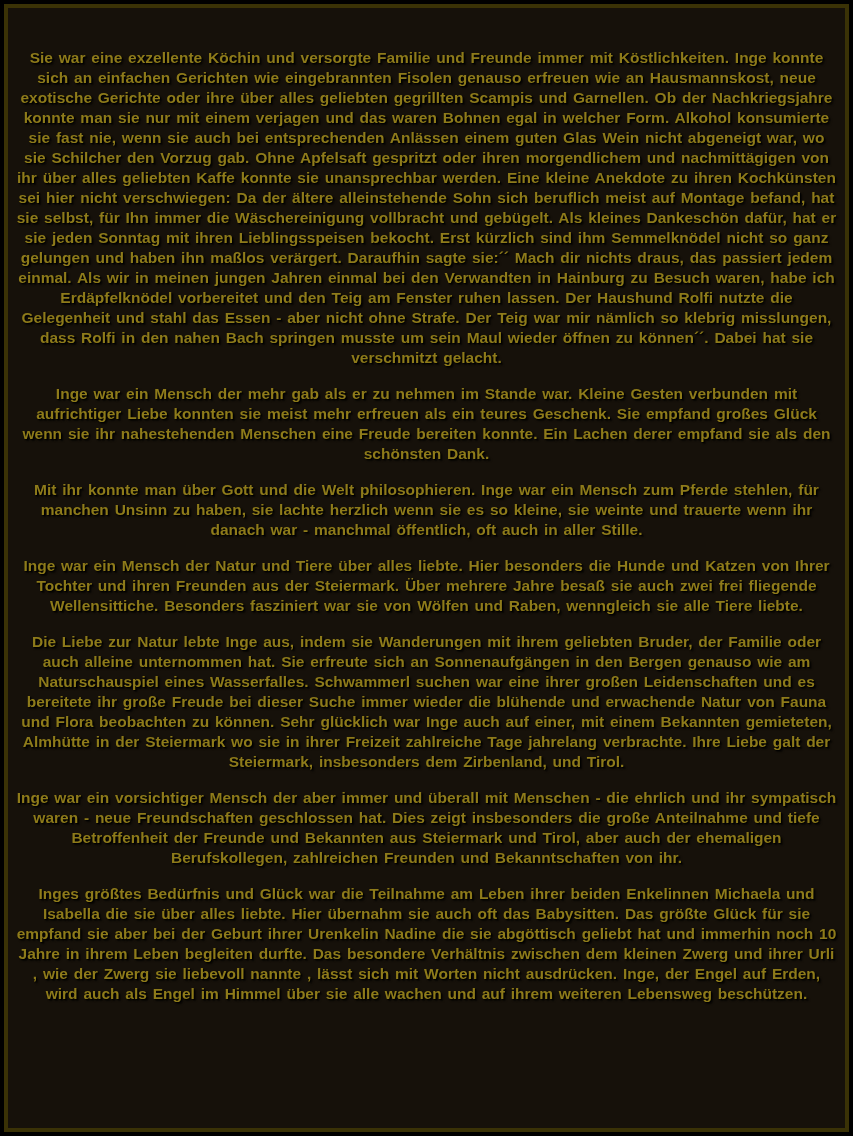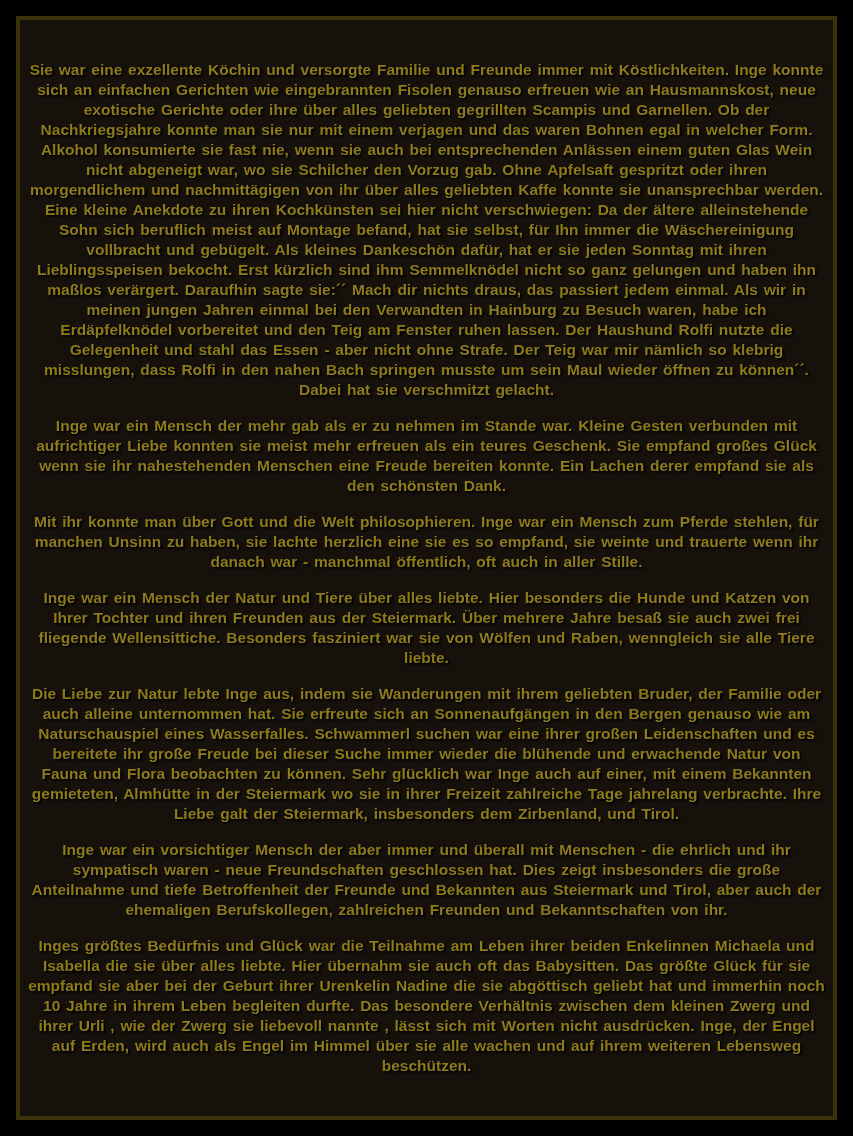--- a/index.html
+++ b/index.html
@@ -11,21 +11,21 @@
   html, body {
     margin: 0;
     padding: 0;
     background: #000;
   }
   .frame {
     width: 853px;
     height: 1136px;
     box-sizing: border-box;
     background: var(--edge);
-    padding: 16px;
+    padding: 4px;
     margin: 0;
   }
   .page {
     width: 100%;
     height: 100%;
     box-sizing: border-box;
     border: 4px solid var(--border);
     background: var(--bg);
     padding: 40px 8px 0 8px;
     overflow: hidden;
@@ -43,19 +43,19 @@
     text-shadow: 1px 1px 1px #000, 2px 2px 2px rgba(0,0,0,0.75);
   }
 </style>
 </head>
 <body>
 
 <div class="frame">
   <div class="page">
     <p>Sie war eine exzellente Köchin und versorgte Familie und Freunde immer mit Köstlichkeiten. Inge konnte sich an einfachen Gerichten wie eingebrannten Fisolen genauso erfreuen wie an Hausmannskost, neue exotische Gerichte oder ihre über alles geliebten gegrillten Scampis und Garnellen. Ob der Nachkriegsjahre konnte man sie nur mit einem verjagen und das waren Bohnen egal in welcher Form. Alkohol konsumierte sie fast nie, wenn sie auch bei entsprechenden Anlässen einem guten Glas Wein nicht abgeneigt war, wo sie Schilcher den Vorzug gab. Ohne Apfelsaft gespritzt oder ihren morgendlichem und nachmittägigen von ihr über alles geliebten Kaffe konnte sie unansprechbar werden. Eine kleine Anekdote zu ihren Kochkünsten sei hier nicht verschwiegen: Da der ältere alleinstehende Sohn sich beruflich meist auf Montage befand, hat sie selbst, für Ihn immer die Wäschereinigung vollbracht und gebügelt. Als kleines Dankeschön dafür, hat er sie jeden Sonntag mit ihren Lieblingsspeisen bekocht. Erst kürzlich sind ihm Semmelknödel nicht so ganz gelungen und haben ihn maßlos verärgert. Daraufhin sagte sie:´´ Mach dir nichts draus, das passiert jedem einmal. Als wir in meinen jungen Jahren einmal bei den Verwandten in Hainburg zu Besuch waren, habe ich Erdäpfelknödel vorbereitet und den Teig am Fenster ruhen lassen. Der Haushund Rolfi nutzte die Gelegenheit und stahl das Essen - aber nicht ohne Strafe. Der Teig war mir nämlich so klebrig misslungen, dass Rolfi in den nahen Bach springen musste um sein Maul wieder öffnen zu können´´. Dabei hat sie verschmitzt gelacht.</p>
     <p>Inge war ein Mensch der mehr gab als er zu nehmen im Stande war. Kleine Gesten verbunden mit aufrichtiger Liebe konnten sie meist mehr erfreuen als ein teures Geschenk. Sie empfand großes Glück wenn sie ihr nahestehenden Menschen eine Freude bereiten konnte. Ein Lachen derer empfand sie als den schönsten Dank.</p>
-    <p>Mit ihr konnte man über Gott und die Welt philosophieren. Inge war ein Mensch zum Pferde stehlen, für manchen Unsinn zu haben, sie lachte herzlich eine sie es so empfand, sie weinte und trauerte wenn ihr danach war - manchmal öffentlich, oft auch in aller Stille.</p>
+    <p>Mit ihr konnte man über Gott und die Welt philosophieren. Inge war ein Mensch zum Pferde stehlen, für manchen Unsinn zu haben, sie lachte herzlich wenn sie es so kleine, sie weinte und trauerte wenn ihr danach war - manchmal öffentlich, oft auch in aller Stille.</p>
     <p>Inge war ein Mensch der Natur und Tiere über alles liebte. Hier besonders die Hunde und Katzen von Ihrer Tochter und ihren Freunden aus der Steiermark. Über mehrere Jahre besaß sie auch zwei frei fliegende Wellensittiche. Besonders fasziniert war sie von Wölfen und Raben, wenngleich sie alle Tiere liebte.</p>
     <p>Die Liebe zur Natur lebte Inge aus, indem sie Wanderungen mit ihrem geliebten Bruder, der Familie oder auch alleine unternommen hat. Sie erfreute sich an Sonnenaufgängen in den Bergen genauso wie am Naturschauspiel eines Wasserfalles. Schwammerl suchen war eine ihrer großen Leidenschaften und es bereitete ihr große Freude bei dieser Suche immer wieder die blühende und erwachende Natur von Fauna und Flora beobachten zu können. Sehr glücklich war Inge auch auf einer, mit einem Bekannten gemieteten, Almhütte in der Steiermark wo sie in ihrer Freizeit zahlreiche Tage jahrelang verbrachte. Ihre Liebe galt der Steiermark, insbesonders dem Zirbenland, und Tirol.</p>
     <p>Inge war ein vorsichtiger Mensch der aber immer und überall mit Menschen - die ehrlich und ihr sympatisch waren - neue Freundschaften geschlossen hat. Dies zeigt insbesonders die große Anteilnahme und tiefe Betroffenheit der Freunde und Bekannten aus Steiermark und Tirol, aber auch der ehemaligen Berufskollegen, zahlreichen Freunden und Bekanntschaften von ihr.</p>
     <p>Inges größtes Bedürfnis und Glück war die Teilnahme am Leben ihrer beiden Enkelinnen Michaela und Isabella die sie über alles liebte. Hier übernahm sie auch oft das Babysitten. Das größte Glück für sie empfand sie aber bei der Geburt ihrer Urenkelin Nadine die sie abgöttisch geliebt hat und immerhin noch 10 Jahre in ihrem Leben begleiten durfte. Das besondere Verhältnis zwischen dem kleinen Zwerg und ihrer Urli , wie der Zwerg sie liebevoll nannte , lässt sich mit Worten nicht ausdrücken. Inge, der Engel auf Erden, wird auch als Engel im Himmel über sie alle wachen und auf ihrem weiteren Lebensweg beschützen.</p>
   </div>
 </div>
 
 </body></html>

